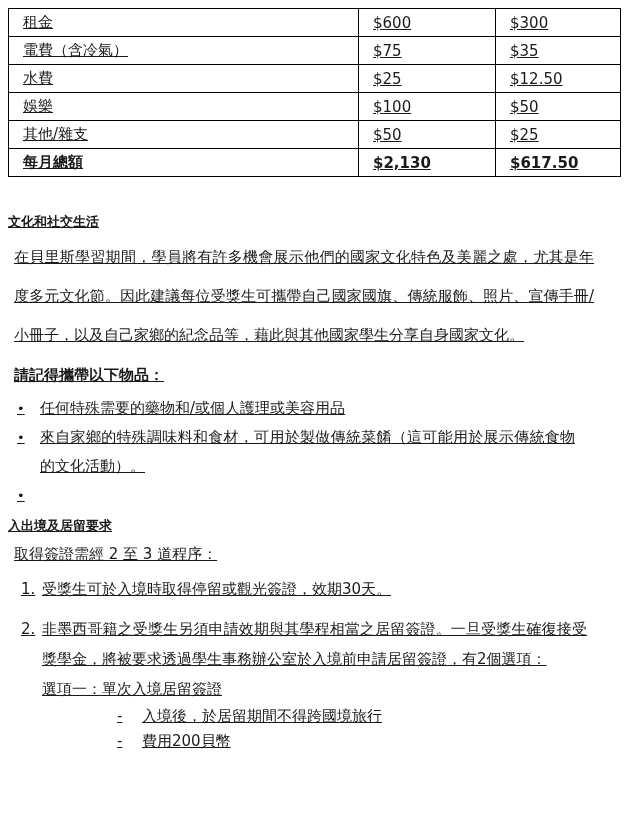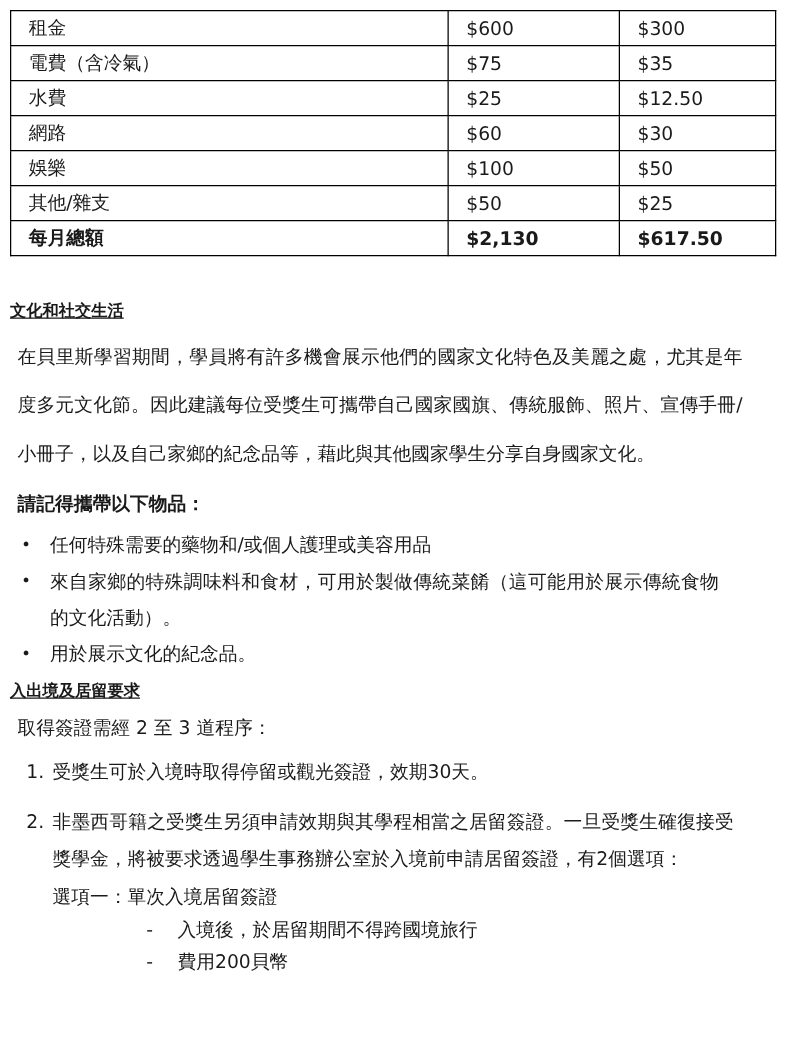--- a/index.html
+++ b/index.html
@@ -6,20 +6,21 @@
   .page {
     position:relative;
     width:629px; height:837px;
     background:#ffffff;
     overflow:hidden;
     box-sizing:border-box;
     padding:8px 9px 0 8px;
     font-family:"DejaVu Sans","Liberation Sans",sans-serif;
     color:#1a1a1a;
     font-size:15px;
+    text-decoration:underline;
   }
   
   table.budget { border-collapse:collapse; table-layout:fixed; width:612px; }
   table.budget td {
     border:1px solid #000;
     height:27px;
     vertical-align:middle;
     padding:0 0 0 14px;
     overflow:hidden;
     white-space:nowrap;
@@ -85,25 +86,20 @@
         <td>電費（含冷氣）</td>
         <td class="v">$75</td>
         <td class="v">$35</td>
       </tr>
       <tr>
         <td>水費</td>
         <td class="v">$25</td>
         <td class="v">$12.50</td>
       </tr>
       <tr>
-        <td>網路</td>
-        <td class="v">$60</td>
-        <td class="v">$30</td>
-      </tr>
-      <tr>
         <td>娛樂</td>
         <td class="v">$100</td>
         <td class="v">$50</td>
       </tr>
       <tr>
         <td>其他/雜支</td>
         <td class="v">$50</td>
         <td class="v">$25</td>
       </tr>
       <tr class="total-row">
@@ -122,21 +118,20 @@
       <div class="bullet-row">
         <span class="bullet-marker">•</span>
         <span class="bullet-text">任何特殊需要的藥物和/或個人護理或美容用品</span>
       </div>
       <div class="bullet-row">
         <span class="bullet-marker">•</span>
         <span class="bullet-text">來自家鄉的特殊調味料和食材，可用於製做傳統菜餚（這可能用於展示傳統食物的文化活動）。</span>
       </div>
       <div class="bullet-row">
         <span class="bullet-marker">•</span>
-        <span class="bullet-text">用於展示文化的紀念品。</span>
       </div>
     </div>
   </section>
 
   <section>
     <h2 class="heading h-immigration">入出境及居留要求</h2>
     <p class="intro">取得簽證需經 2 至 3 道程序：</p>
 
     <div class="oitem oitem-1">
       <span class="onum">1.</span>

